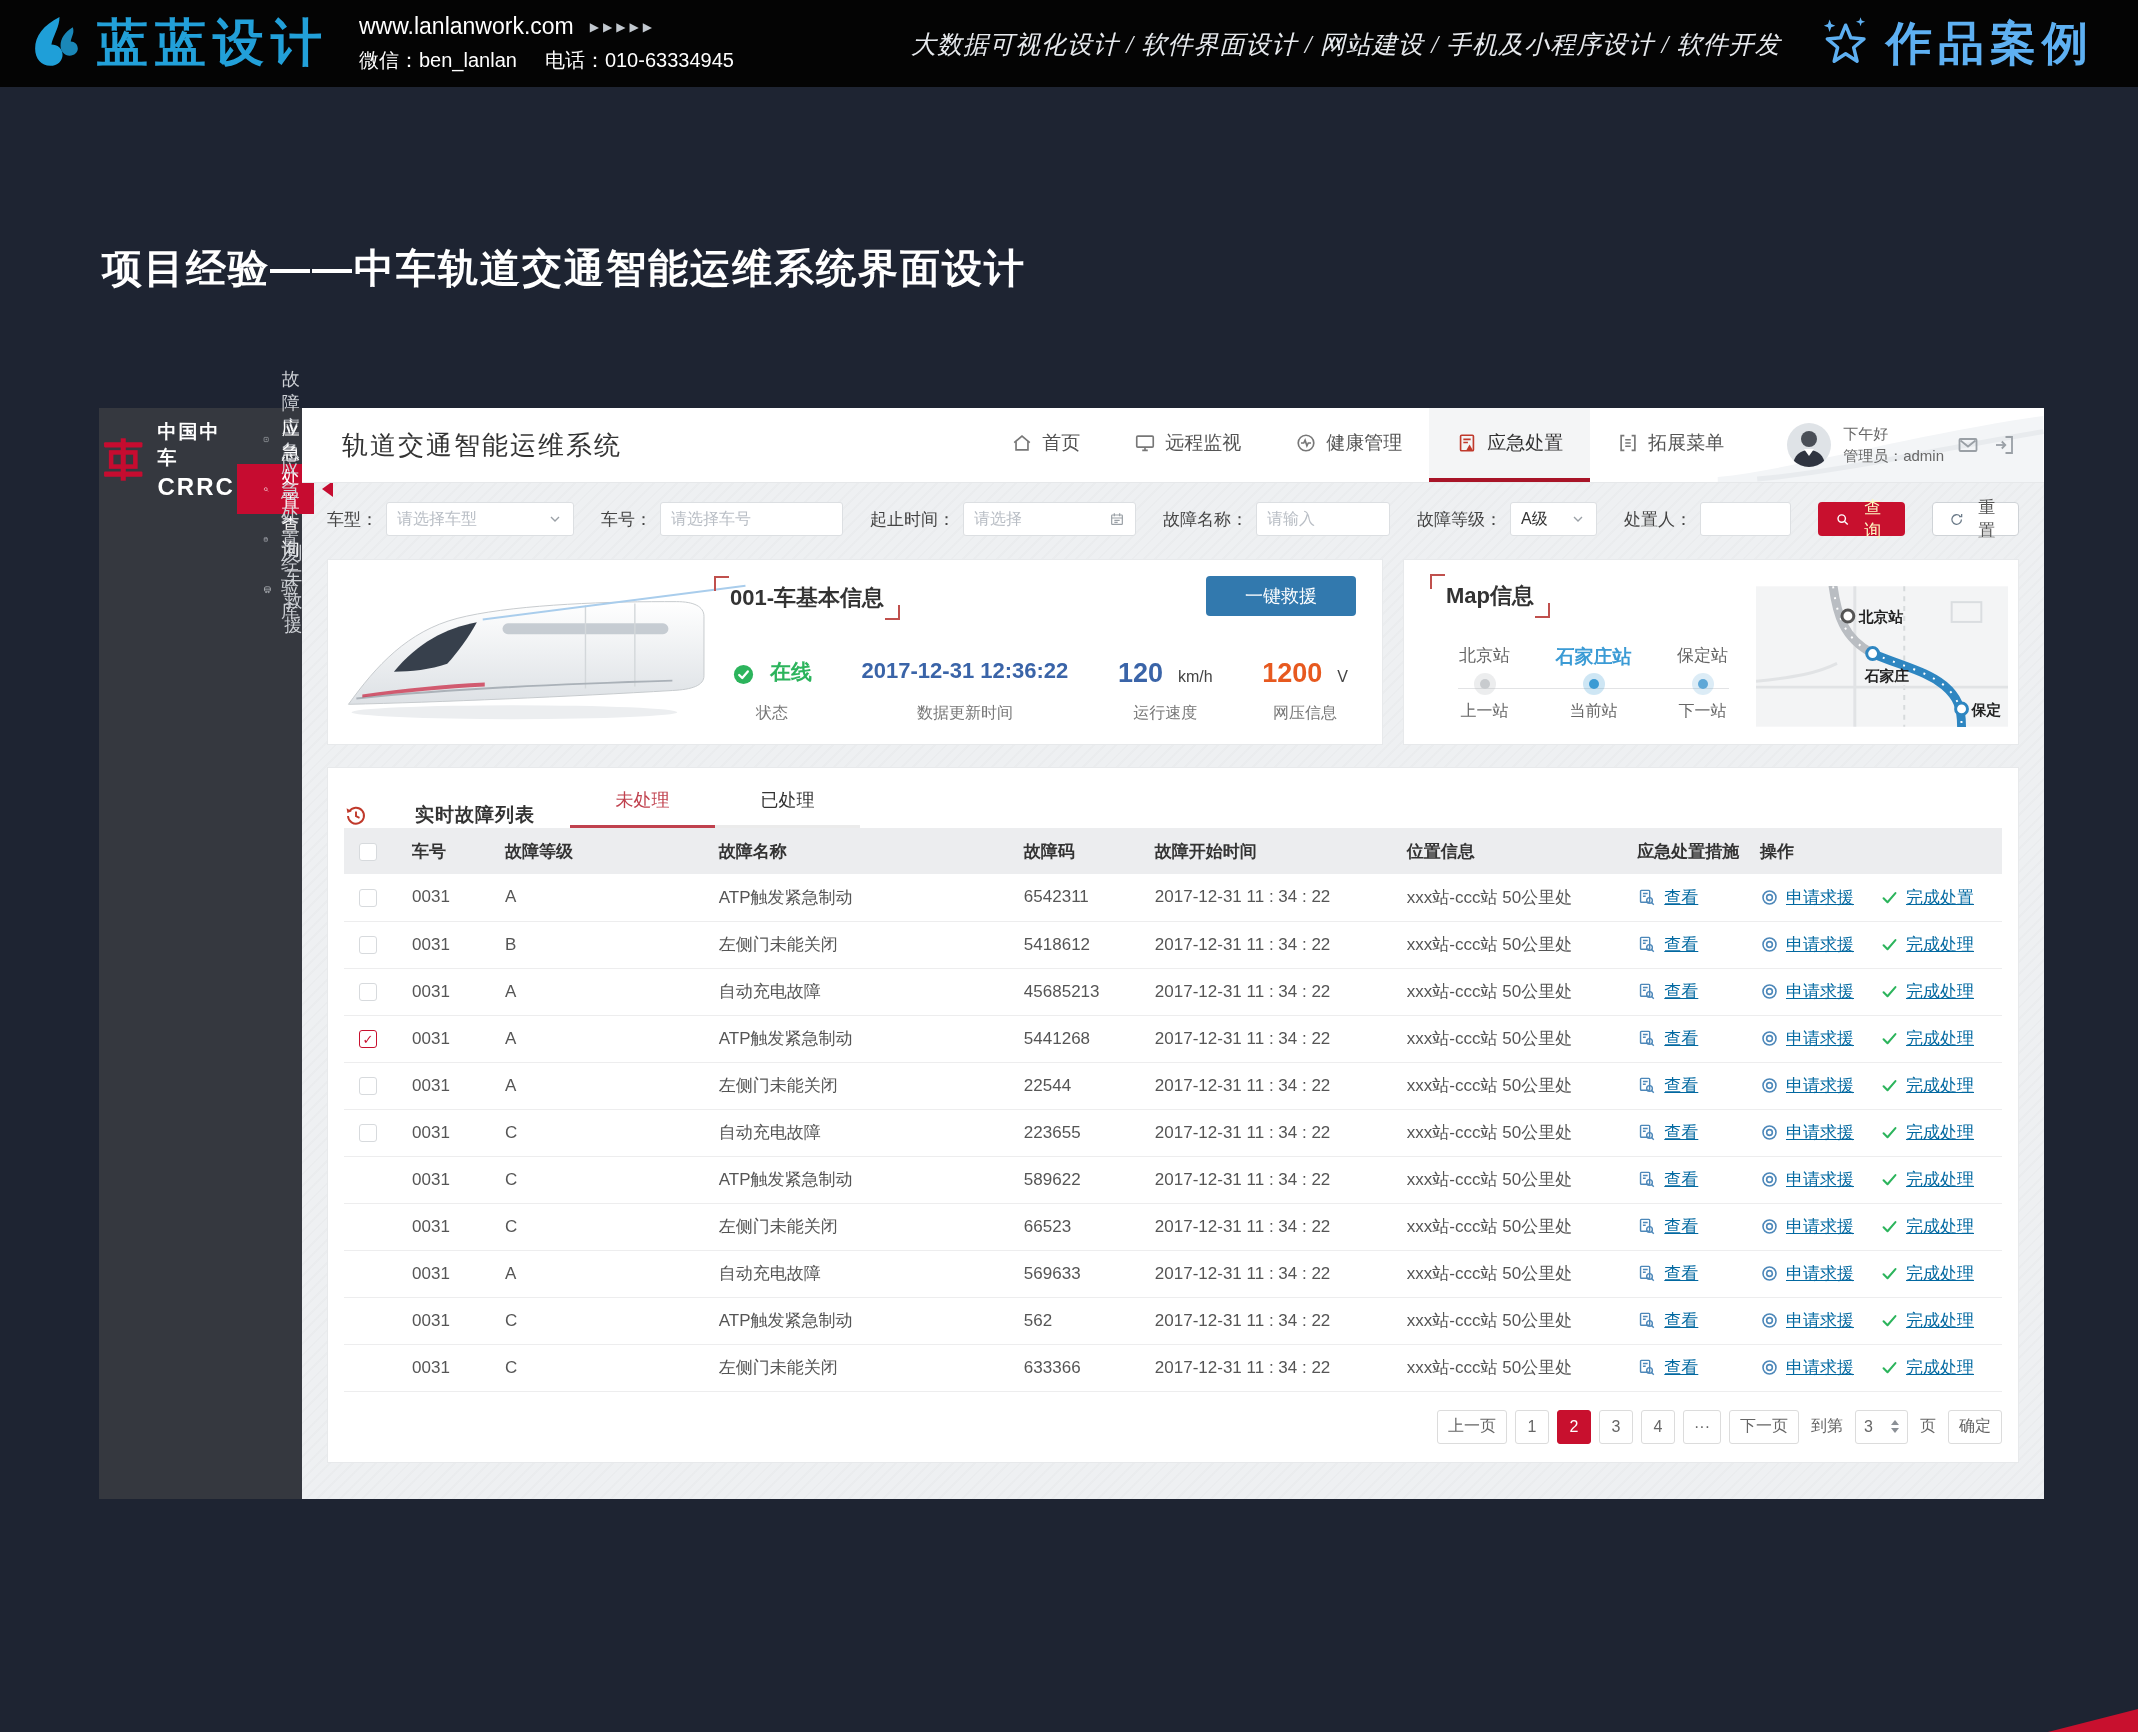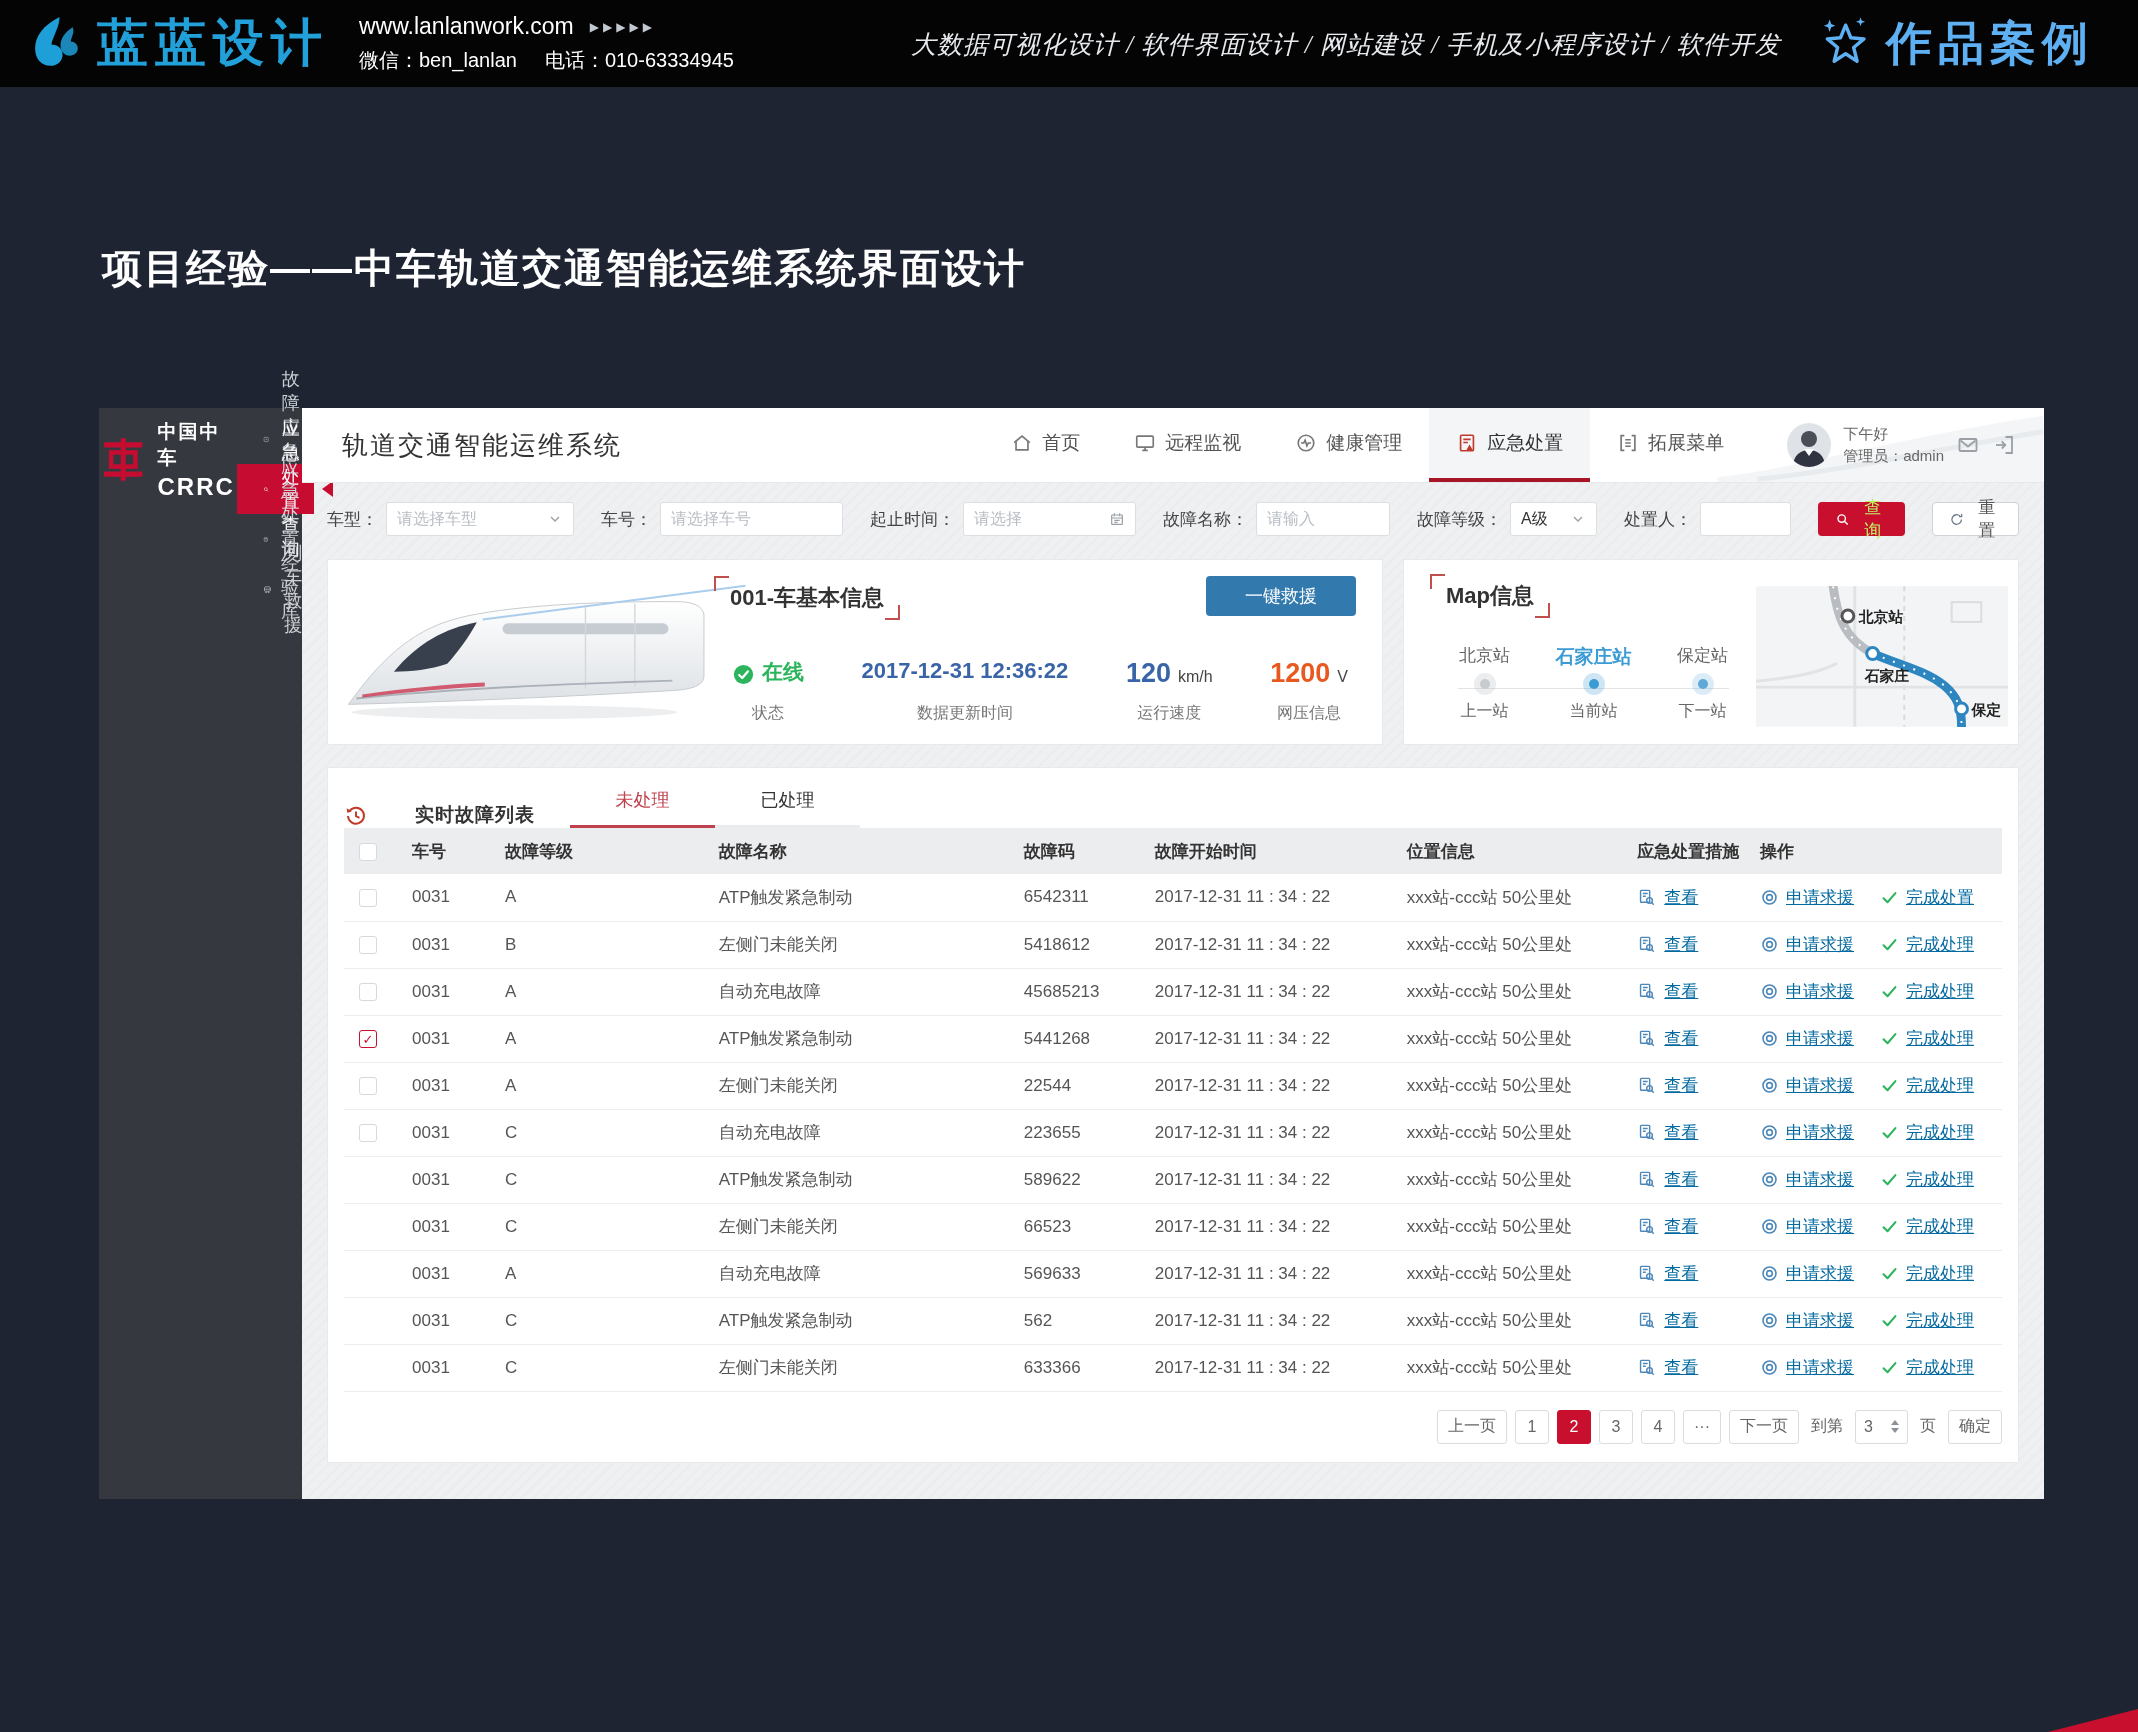--- a/index.html
+++ b/index.html
@@ -62,37 +62,37 @@
   .filter-bar { display:flex; align-items:center; gap:27px; height:40px; }
   .fgroup { display:flex; align-items:center; gap:8px; }
   .flabel { font-size:17px; color:#444; white-space:nowrap; }
   .fctrl { height:34px; background:#fff; border:1px solid #dcdfe2; border-radius:3px; display:flex; align-items:center; padding:0 10px; font-size:16px; color:#333; }
   .fctrl input { border:none; outline:none; width:100%; font-size:16px; color:#333; font-family:inherit; background:transparent; }
   .fctrl input::placeholder, .ph { color:#b9bec5; }
   .sel-chevron, .cal-icon { width:16px; height:16px; color:#9aa0a6; margin-left:auto; flex:none; }
   .w190{width:188px;} .w185{width:183px;} .w175{width:173px;} .w135{width:134px;} .w88{width:87px;} .w92{width:91px;}
   .fbtn { height:34px; padding:0 16px; border-radius:4px; font-size:17px; display:flex; align-items:center; gap:7px; cursor:pointer; border:1px solid transparent; }
   .fbtn .icon { width:17px; height:17px; }
-  .fbtn.red { background:#c8102e; color:#bef264;font-family:Liberation Mono, monospace; }
+  .fbtn.red { background:#c8102e; color:#fef9c3;font-family:Liberation Mono, monospace; }
   .fbtn.ghost { background:#fff; border-color:#cfd3d7; color:#555; }
   .fbtn.ghost .icon { color:#6d7c8a; }
 
   
   .cards-row { display:flex; gap:20px; margin-top:20px; height:186px; }
   .card { background:#fff; border:1px solid #e7e9eb; }
   .info-card { flex:1; position:relative; }
   .train-img { position:absolute; left:8px; top:12px; width:416px; height:158px; }
   .card-title { position:relative; display:inline-block; padding:7px 16px; font-size:22px; font-weight:bold; color:#333; }
   .card-title::before { content:""; position:absolute; left:0; top:0; width:13px; height:13px; border-left:2px solid #c0504d; border-top:2px solid #c0504d; }
   .card-title::after { content:""; position:absolute; right:0; bottom:0; width:13px; height:13px; border-right:2px solid #c0504d; border-bottom:2px solid #c0504d; }
   .info-title { position:absolute; left:386px; top:16px; }
   .rescue-btn { position:absolute; right:26px; top:16px; width:150px; height:40px; background:#3279ae; color:#fff; border:none; border-radius:4px; font-size:18px; cursor:pointer; font-family:inherit; }
   .stats { position:absolute; left:404px; right:34px; bottom:20px; display:flex; justify-content:space-between; }
   .stat { display:flex; flex-direction:column; align-items:center; }
-  .stat-val { display:flex; align-items:baseline; gap:7px; height:32px; }
+  .stat-val { display:flex; align-items:baseline; gap:15px; height:32px; }
   .stat-val .icon { width:23px; height:23px; align-self:center; }
   .sv-green { font-size:21px; font-weight:bold; color:#2cb45c; }
   .sv-blue  { font-size:22px; font-weight:bold; color:#3a64a8; }
   .sv-num   { font-size:27px; font-weight:bold; color:#3a64a8; }
   .sv-orange{ font-size:27px; font-weight:bold; color:#e7591f; }
   .sv-unit  { font-size:16px; color:#444; }
   .stat-label { font-size:16px; color:#777; margin-top:13px; }
 
   .map-card { width:616px; position:relative; padding:14px 0 0 26px; }
   .stations { position:relative; width:327px; margin-top:26px; }

